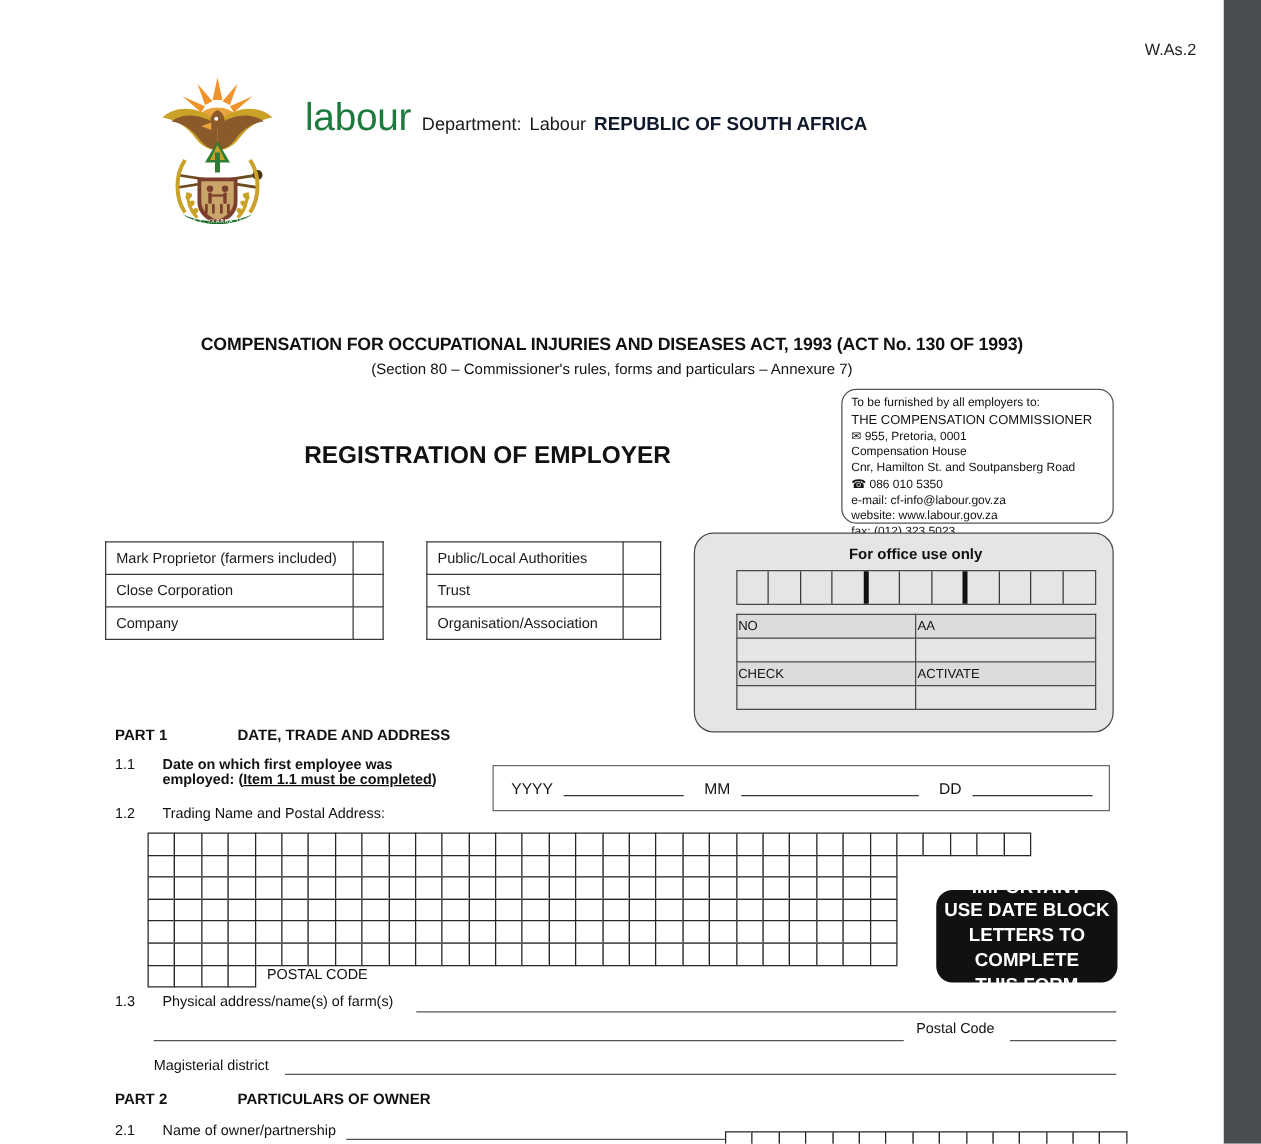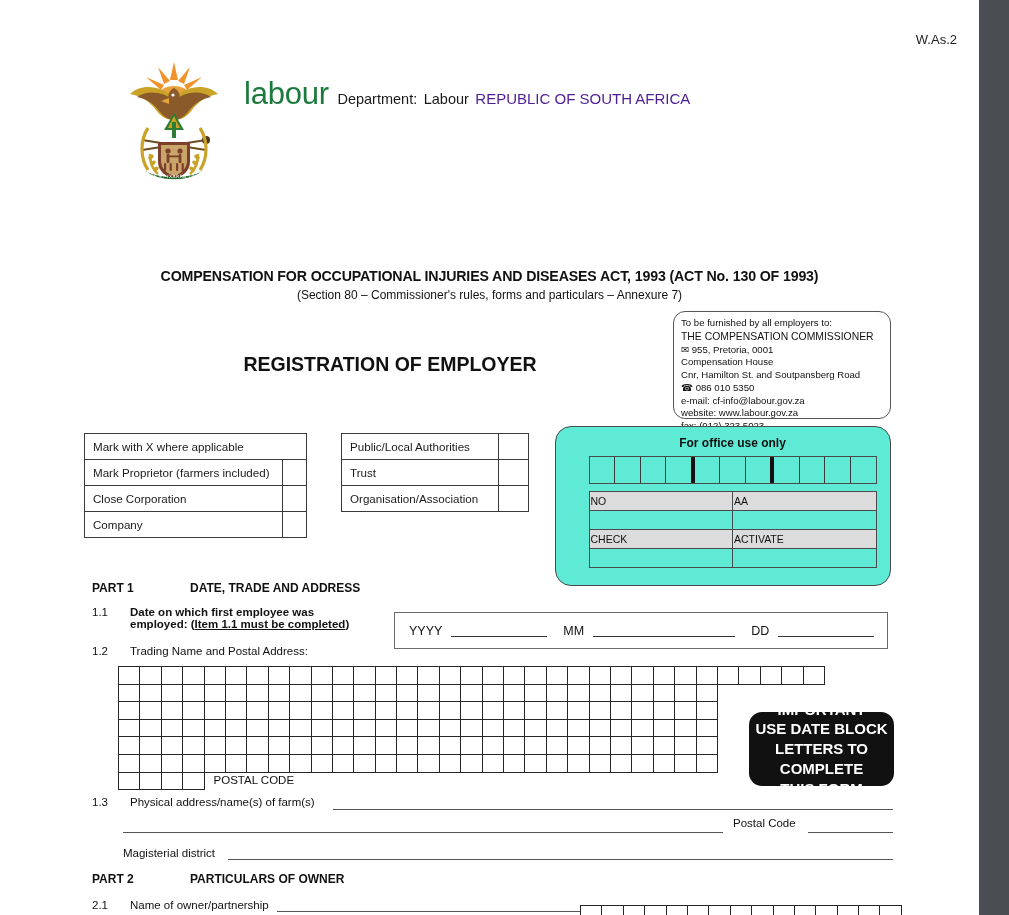--- a/index.html
+++ b/index.html
@@ -41,21 +41,21 @@
   .letterhead { position: absolute; top: 58px; left: 120px; display: flex; align-items: flex-start; }
   .coat { width: 108px; height: 126px; flex: 0 0 auto; }
   .lh-text { margin-left: 16px; padding-top: 20px; }
   .lh-labour {
     font-size: 31px; line-height: 1;
     color: #1d7a3e; font-weight: 400;
     letter-spacing: -0.2px;
   }
   .lh-rule { width: 239px; height: 2px; background: #2b2b2b; margin: 8px 0 5px 2px; }
   .lh-dept { font-size: 14.5px; line-height: 1.25; color: #1a1a1a; padding-left: 2px; }
-  .lh-country { font-size: 15px; font-weight: normal; color: #4c1d95; padding-left: 2px; margin-top: 5px; }
+  .lh-country { font-size: 15px; font-weight: bold; color: #0f172a; padding-left: 2px; margin-top: 5px; }
 
   
   .act-title {
     position: absolute; top: 268px; left: 0; width: 979px;
     text-align: center;
     font-size: 14.2px; font-weight: bold; color: #111;
     letter-spacing: -0.15px;
   }
   .act-sub {
     position: absolute; top: 288px; left: 0; width: 979px;
@@ -102,21 +102,21 @@
   #entity-right { top: 433px; left: 341px; }
   #entity-right td.label-cell { width: 157px; }
   #entity-right td.mark-cell  { width: 30px; }
 
   
   .office-box {
     position: absolute; top: 426px; left: 555px;
     width: 336px; height: 160px;
     border: 1.5px solid #4a4a4a;
     border-radius: 16px;
-    background: #5eead4;
+    background: #e5e5e5;
     padding-left: 19px;
   }
   .office-title {
     text-align: center; font-size: 12px; font-weight: bold;
     color: #111; margin-top: 9px;
   }
   .office-strip {
     margin: 6px auto 0 auto;
     width: 288px; height: 28px;
     display: flex;
@@ -308,23 +308,20 @@
       <div class="contact-line">Compensation House</div>
       <div class="contact-line">Cnr, Hamilton St. and Soutpansberg Road</div>
       <div class="contact-line"><span class="gl">☎</span> <span>086 010 5350</span></div>
       <div class="contact-line">e-mail: cf-info@labour.gov.za</div>
       <div class="contact-line">website: www.labour.gov.za</div>
       <div class="contact-line">fax: (012) 323 5023</div>
     </div>
 
     <table class="entity" id="entity-left">
       <tbody>
-          <tr>
-        <td class="label-cell" colspan="2">Mark with X where applicable</td>
-      </tr>
       <tr>
         <td class="label-cell">Mark Proprietor (farmers included)</td>
         <td class="mark-cell"></td>
       </tr>
       <tr>
         <td class="label-cell">Close Corporation</td>
         <td class="mark-cell"></td>
       </tr>
       <tr>
         <td class="label-cell">Company</td>

